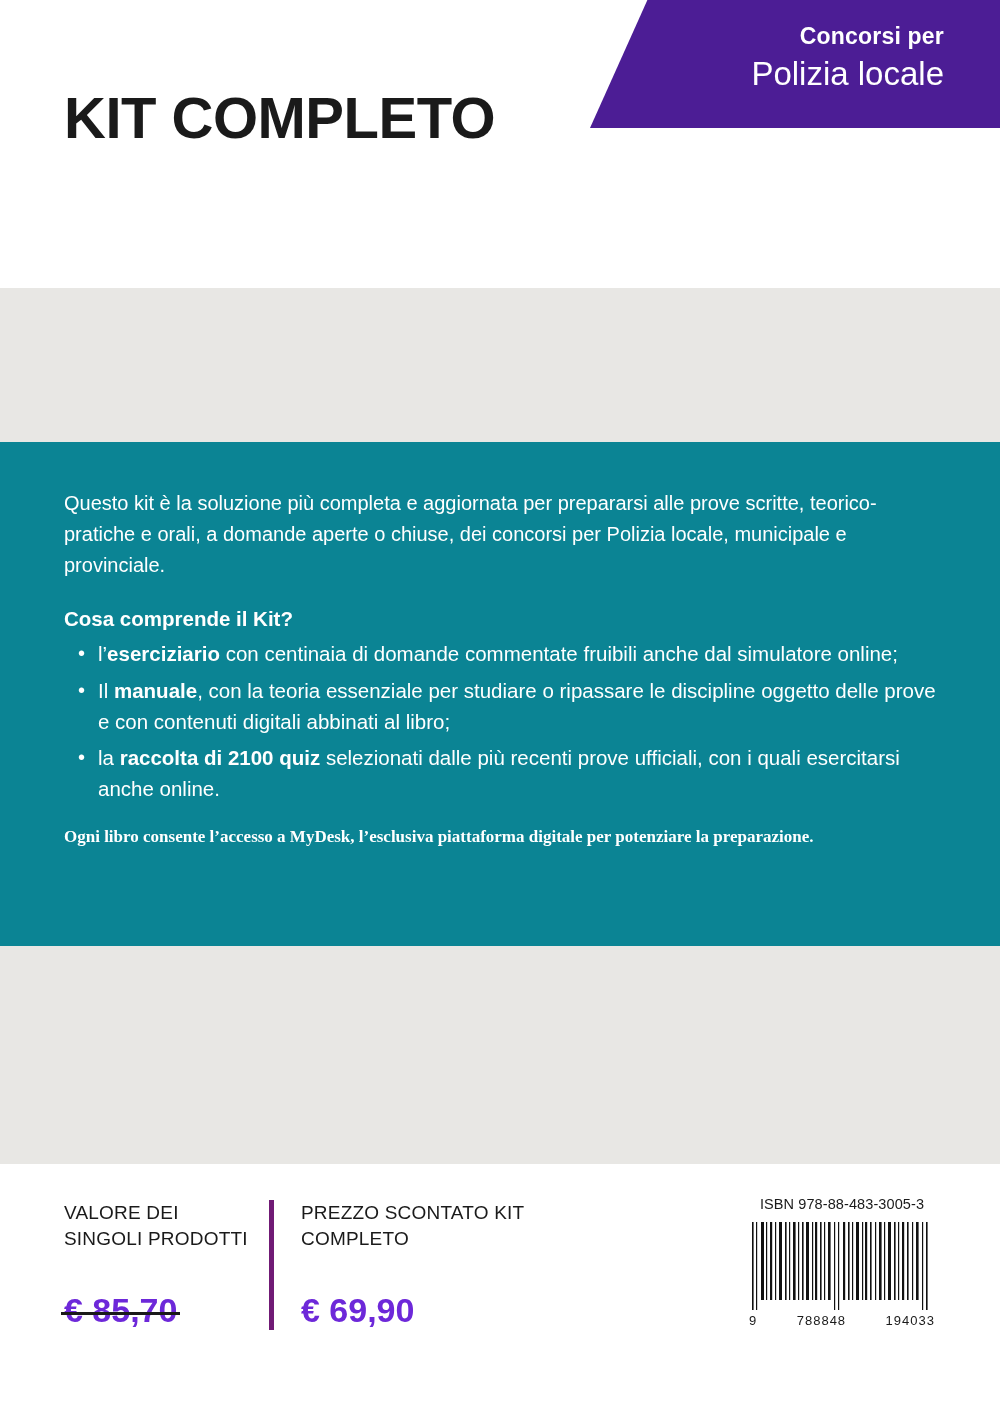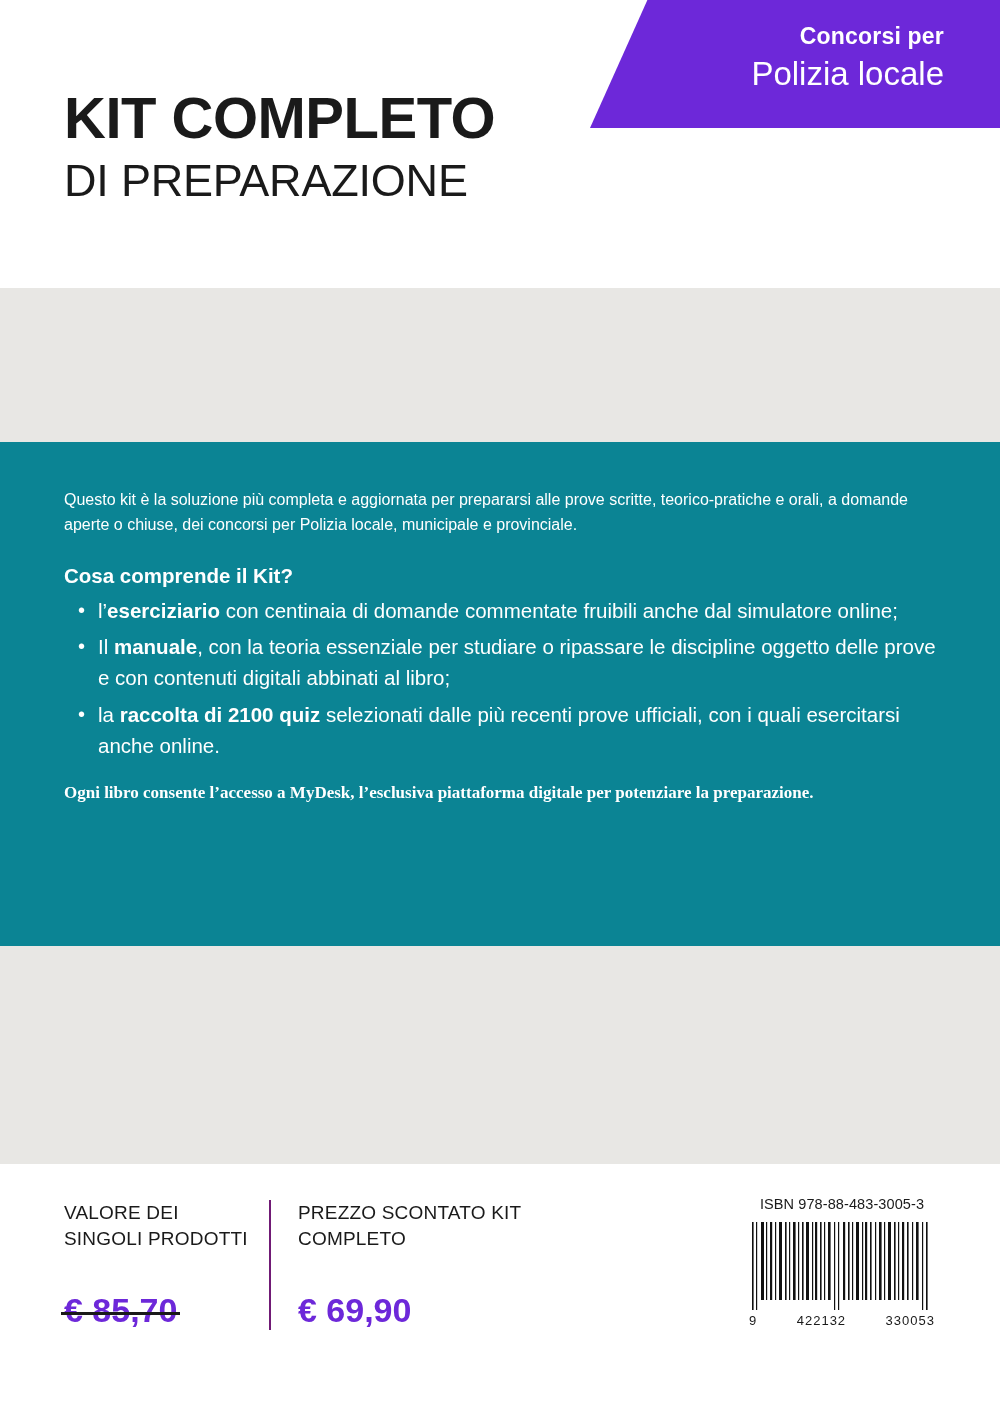--- a/index.html
+++ b/index.html
@@ -22,21 +22,21 @@
     background: #ffffff;
   }
 
   
   .corner-banner {
     position: absolute;
     top: 0;
     right: 0;
     width: 410px;
     height: 128px;
-    background: #6d28d9;
+    background: #4c1d95;
     clip-path: polygon(14% 0, 100% 0, 100% 100%, 0 100%);
     box-sizing: border-box;
     padding: 22px 56px 0 0;
     text-align: right;
     color: #ffffff;
   }
   .corner-banner .line1 {
     font-size: 23px;
     font-weight: bold;
     letter-spacing: 0.2px;
@@ -89,21 +89,21 @@
     left: 0;
     top: 442px;
     width: 1000px;
     height: 504px;
     background: #0b8494;
     color: #ffffff;
     box-sizing: border-box;
     padding: 46px 56px 0 64px;
   }
   .intro {
-    font-size: 16px;
+    font-size: 20px;
     line-height: 1.55;
     margin: 0 0 26px 0;
     font-weight: normal;
   }
   .question {
     font-size: 20.5px;
     font-weight: bold;
     margin: 0 0 8px 0;
   }
   ul.kit-list {
@@ -155,21 +155,21 @@
   .price-col {
     box-sizing: border-box;
   }
   .price-col.first {
     width: 205px;
     padding-right: 20px;
   }
   .price-col.second {
     width: 260px;
     padding-left: 27px;
-    border-left: 2px solid #701a75;
+    border-left: 5px solid #701a75;
     min-height: 120px;
   }
   .price-label {
     font-size: 19px;
     line-height: 1.35;
     color: #1a1a1a;
     letter-spacing: 0.2px;
   }
   .price-value {
     font-size: 34px;
@@ -231,21 +231,20 @@
 
 <div class="page">
 
   <div class="corner-banner">
     <div class="line1">Concorsi per</div>
     <div class="line2">Polizia locale</div>
   </div>
 
   <div class="title-block">
     <h1 class="title-main">KIT COMPLETO</h1>
-    <h2 class="title-sub">DI PREPARAZIONE</h2>
   </div>
 
   <div class="grey-band-top"></div>
 
   <div class="teal-panel">
     <p class="intro">Questo kit è la soluzione più completa e aggiornata per prepararsi alle prove scritte, teorico-pratiche e orali, a domande aperte o chiuse,  dei concorsi per Polizia locale, municipale e provinciale.</p>
     <p class="question">Cosa comprende il Kit?</p>
     <ul class="kit-list">
       <li><span>l’</span><b>eserciziario</b><span> con centinaia di domande commentate fruibili anche dal simulatore online;</span></li>
       <li><span>Il </span><b>manuale</b><span>, con la teoria essenziale per studiare o ripassare le discipline oggetto delle prove e con contenuti digitali abbinati al libro;</span></li>
@@ -308,18 +307,18 @@
         <rect x="153" y="0" width="2.2" height="78"></rect>
         <rect x="158" y="0" width="1.6" height="78"></rect>
         <rect x="163" y="0" width="1.2" height="78"></rect>
         <rect x="167" y="0" width="2.6" height="78"></rect>
         <rect x="173" y="0" width="1.2" height="88"></rect>
         <rect x="177" y="0" width="1.6" height="88"></rect>
       </g>
     </svg>
     <div class="barcode-digits">
       <span>9</span>
-      <span>422132</span>
-      <span>330053</span>
+      <span>788848</span>
+      <span>194033</span>
     </div>
   </div>
 
 </div>
 
 </body></html>

